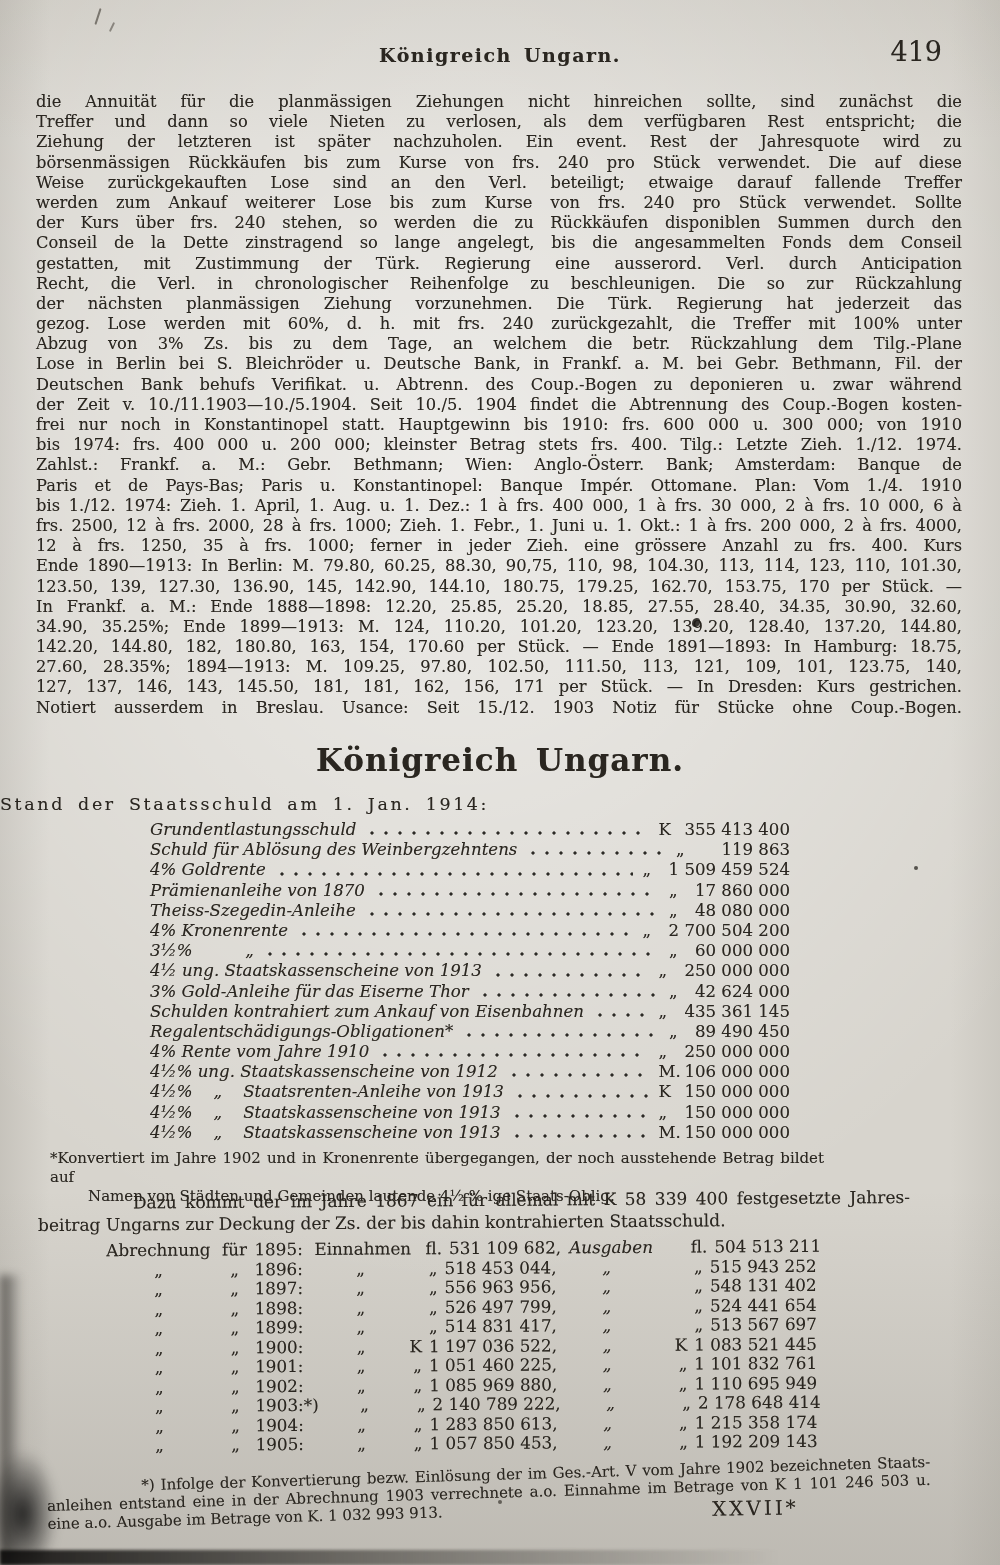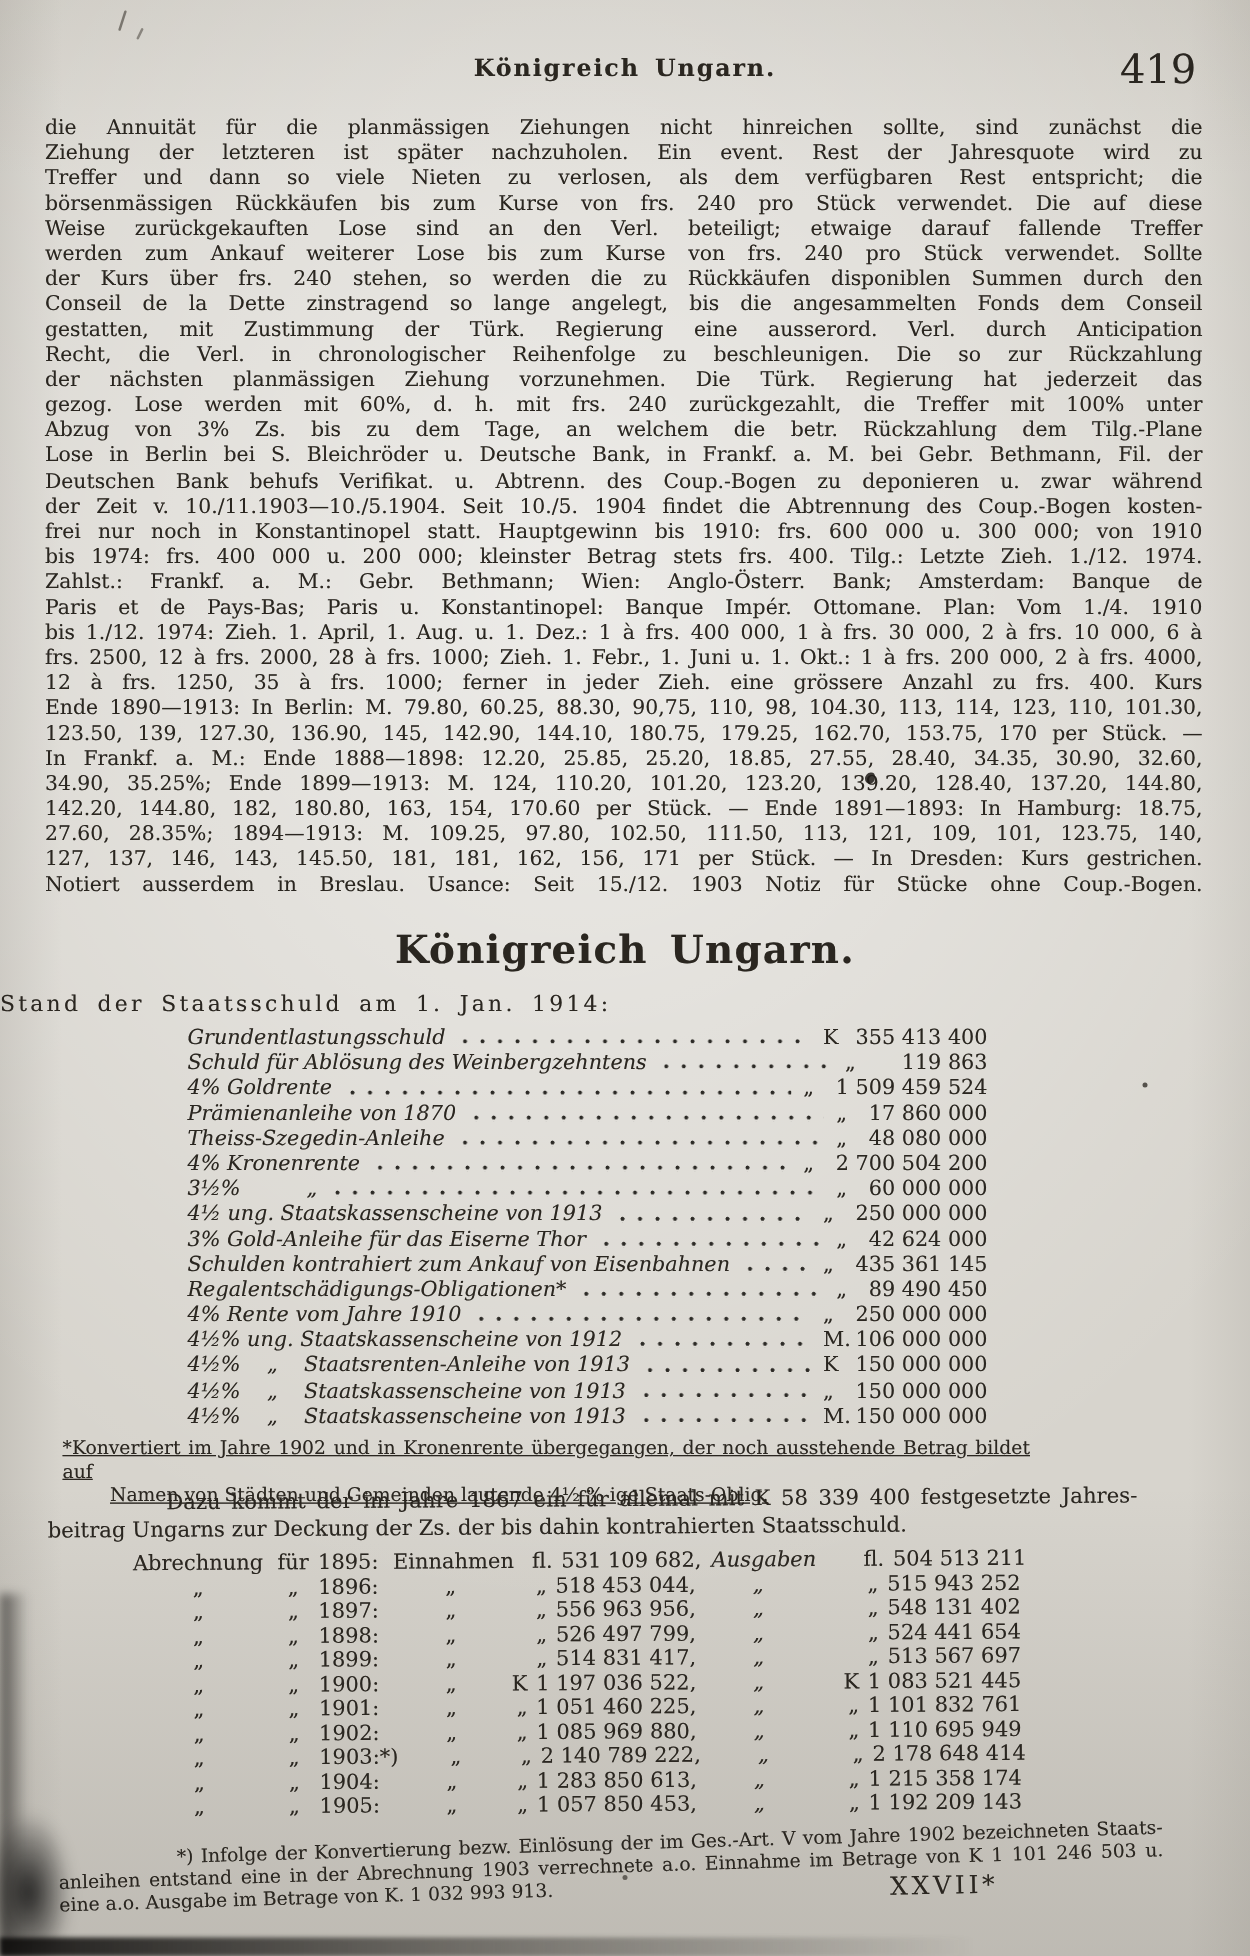--- a/index.html
+++ b/index.html
@@ -9,38 +9,38 @@
     color:#2a2620;
     background:
       radial-gradient(130% 95% at 46% 30%, rgba(255,255,255,0.55) 0%, rgba(255,255,255,0) 55%),
       linear-gradient(to bottom, rgba(140,134,122,0.14) 0%, rgba(0,0,0,0) 9%, rgba(0,0,0,0) 76%, rgba(100,95,86,0.22) 100%),
       linear-gradient(to right, rgba(110,105,96,0.16) 0%, rgba(0,0,0,0) 5%, rgba(0,0,0,0) 95%, rgba(120,115,105,0.12) 100%),
       #d7d4cd;
   }
   .page *{text-shadow:0 0 0.4px rgba(40,36,30,0.35);}
   
   .running-title{position:absolute;top:44px;left:0;right:0;text-align:center;font-size:19px;font-weight:bold;letter-spacing:1.5px;word-spacing:4px;}
-  .pagenum{position:absolute;top:36px;right:43px;font-size:32px;}
+  .pagenum{position:absolute;top:36px;right:58px;font-size:27px;}
   
   .intro{position:absolute;top:92px;left:36px;width:926px;font-size:16.3px;line-height:20.2px;}
   .iline{text-align:justify;text-align-last:justify;height:20.2px;overflow:visible;}
   
   .heading{position:absolute;top:742px;left:0;right:0;margin:0;text-align:center;font-size:31px;font-weight:bold;letter-spacing:1px;word-spacing:6px;}
   .subheading{position:absolute;top:794px;left:0;right:0;text-align:left;font-size:17.5px;letter-spacing:2.6px;word-spacing:5px;}
   
   .debts{position:absolute;top:820px;left:150px;width:640px;font-size:16.6px;}
   .drow{display:flex;align-items:baseline;height:20.2px;}
   .dlbl{white-space:pre;flex:0 0 auto;font-style:italic;}
   .leader{flex:1 1 auto;min-width:0;align-self:flex-end;height:5px;margin:0 10px 4px 14px;
     background-image:radial-gradient(circle at 2px 2px, #2c2a26 1.4px, rgba(0,0,0,0) 1.8px);
     background-size:14px 5px;background-repeat:repeat-x;background-position:left bottom;}
   .dcur{flex:0 0 26px;white-space:pre;}
   .damt{flex:0 0 auto;min-width:88px;text-align:right;white-space:pre;}
   
-  .fnstar{position:absolute;top:1149px;left:0;width:916px;font-size:15px;line-height:19px;text-decoration:underline;}
+  .fnstar{position:absolute;top:1149px;left:0;width:916px;font-size:15px;line-height:19px;}
   .fn1{margin:0 92px 0 50px;text-align:justify;text-align-last:justify;}
   .fn2{margin-left:88px;}
   
   .para1867{position:absolute;top:1190px;left:38px;width:872px;font-size:17px;line-height:21.8px;transform:rotate(-0.4deg);}
   .p1{text-indent:95px;text-align:justify;text-align-last:justify;}
   
   .accounts{position:absolute;top:1238px;left:103px;font-size:16.8px;transform:rotate(-0.35deg);}
   .arow{display:flex;align-items:baseline;height:19.5px;}
   .ca{flex:0 0 112px;text-align:center;}
   .cb{flex:0 0 40px;text-align:center;}
@@ -72,23 +72,23 @@
 
 <div class="page">
 
   <div class="running-title">Königreich Ungarn.</div>
   <div class="pagenum">419</div>
 
   <div class="intro">
 
       <div class="iline">die Annuität für die planmässigen Ziehungen nicht hinreichen sollte, sind zunächst die</div>
 
+      <div class="iline">Treffer und dann so viele Nieten zu verlosen, als dem verfügbaren Rest entspricht; die</div>
+
       <div class="iline">Ziehung der letzteren ist später nachzuholen.  Ein event. Rest der Jahresquote wird zu</div>
-
-      <div class="iline">Treffer und dann so viele Nieten zu verlosen, als dem verfügbaren Rest entspricht; die</div>
 
       <div class="iline">börsenmässigen Rückkäufen bis zum Kurse von frs. 240 pro Stück verwendet.  Die auf diese</div>
 
       <div class="iline">Weise zurückgekauften Lose sind an den Verl. beteiligt; etwaige darauf fallende Treffer</div>
 
       <div class="iline">werden zum Ankauf weiterer Lose bis zum Kurse von frs. 240 pro Stück verwendet.  Sollte</div>
 
       <div class="iline">der Kurs über frs. 240 stehen, so werden die zu Rückkäufen disponiblen Summen durch den</div>
 
       <div class="iline">Conseil de la Dette zinstragend so lange angelegt, bis die angesammelten Fonds dem Conseil</div>

